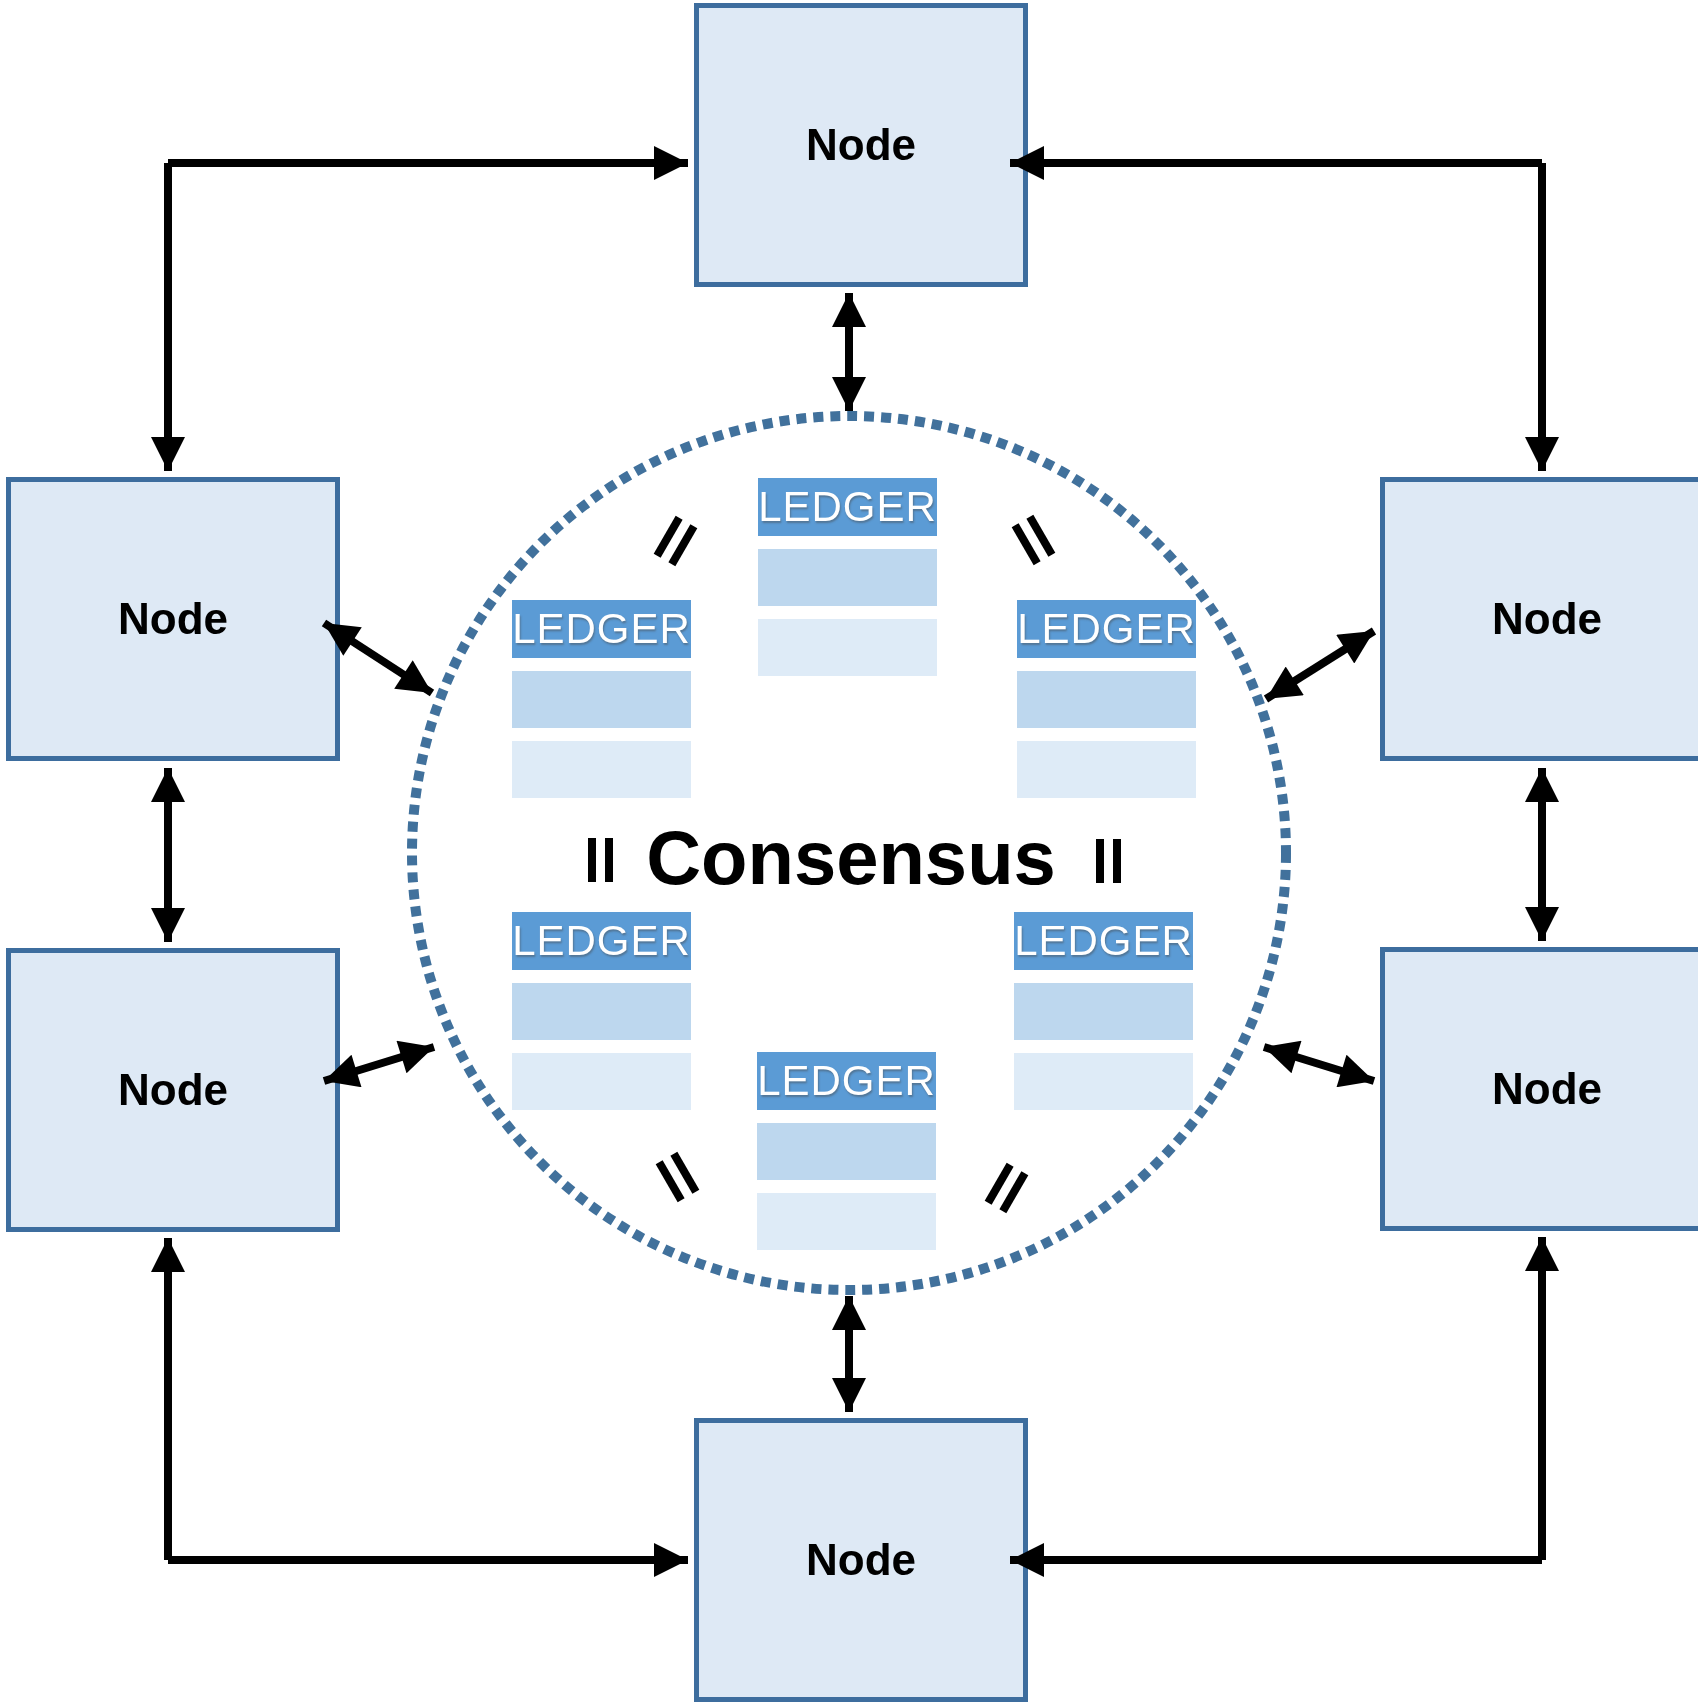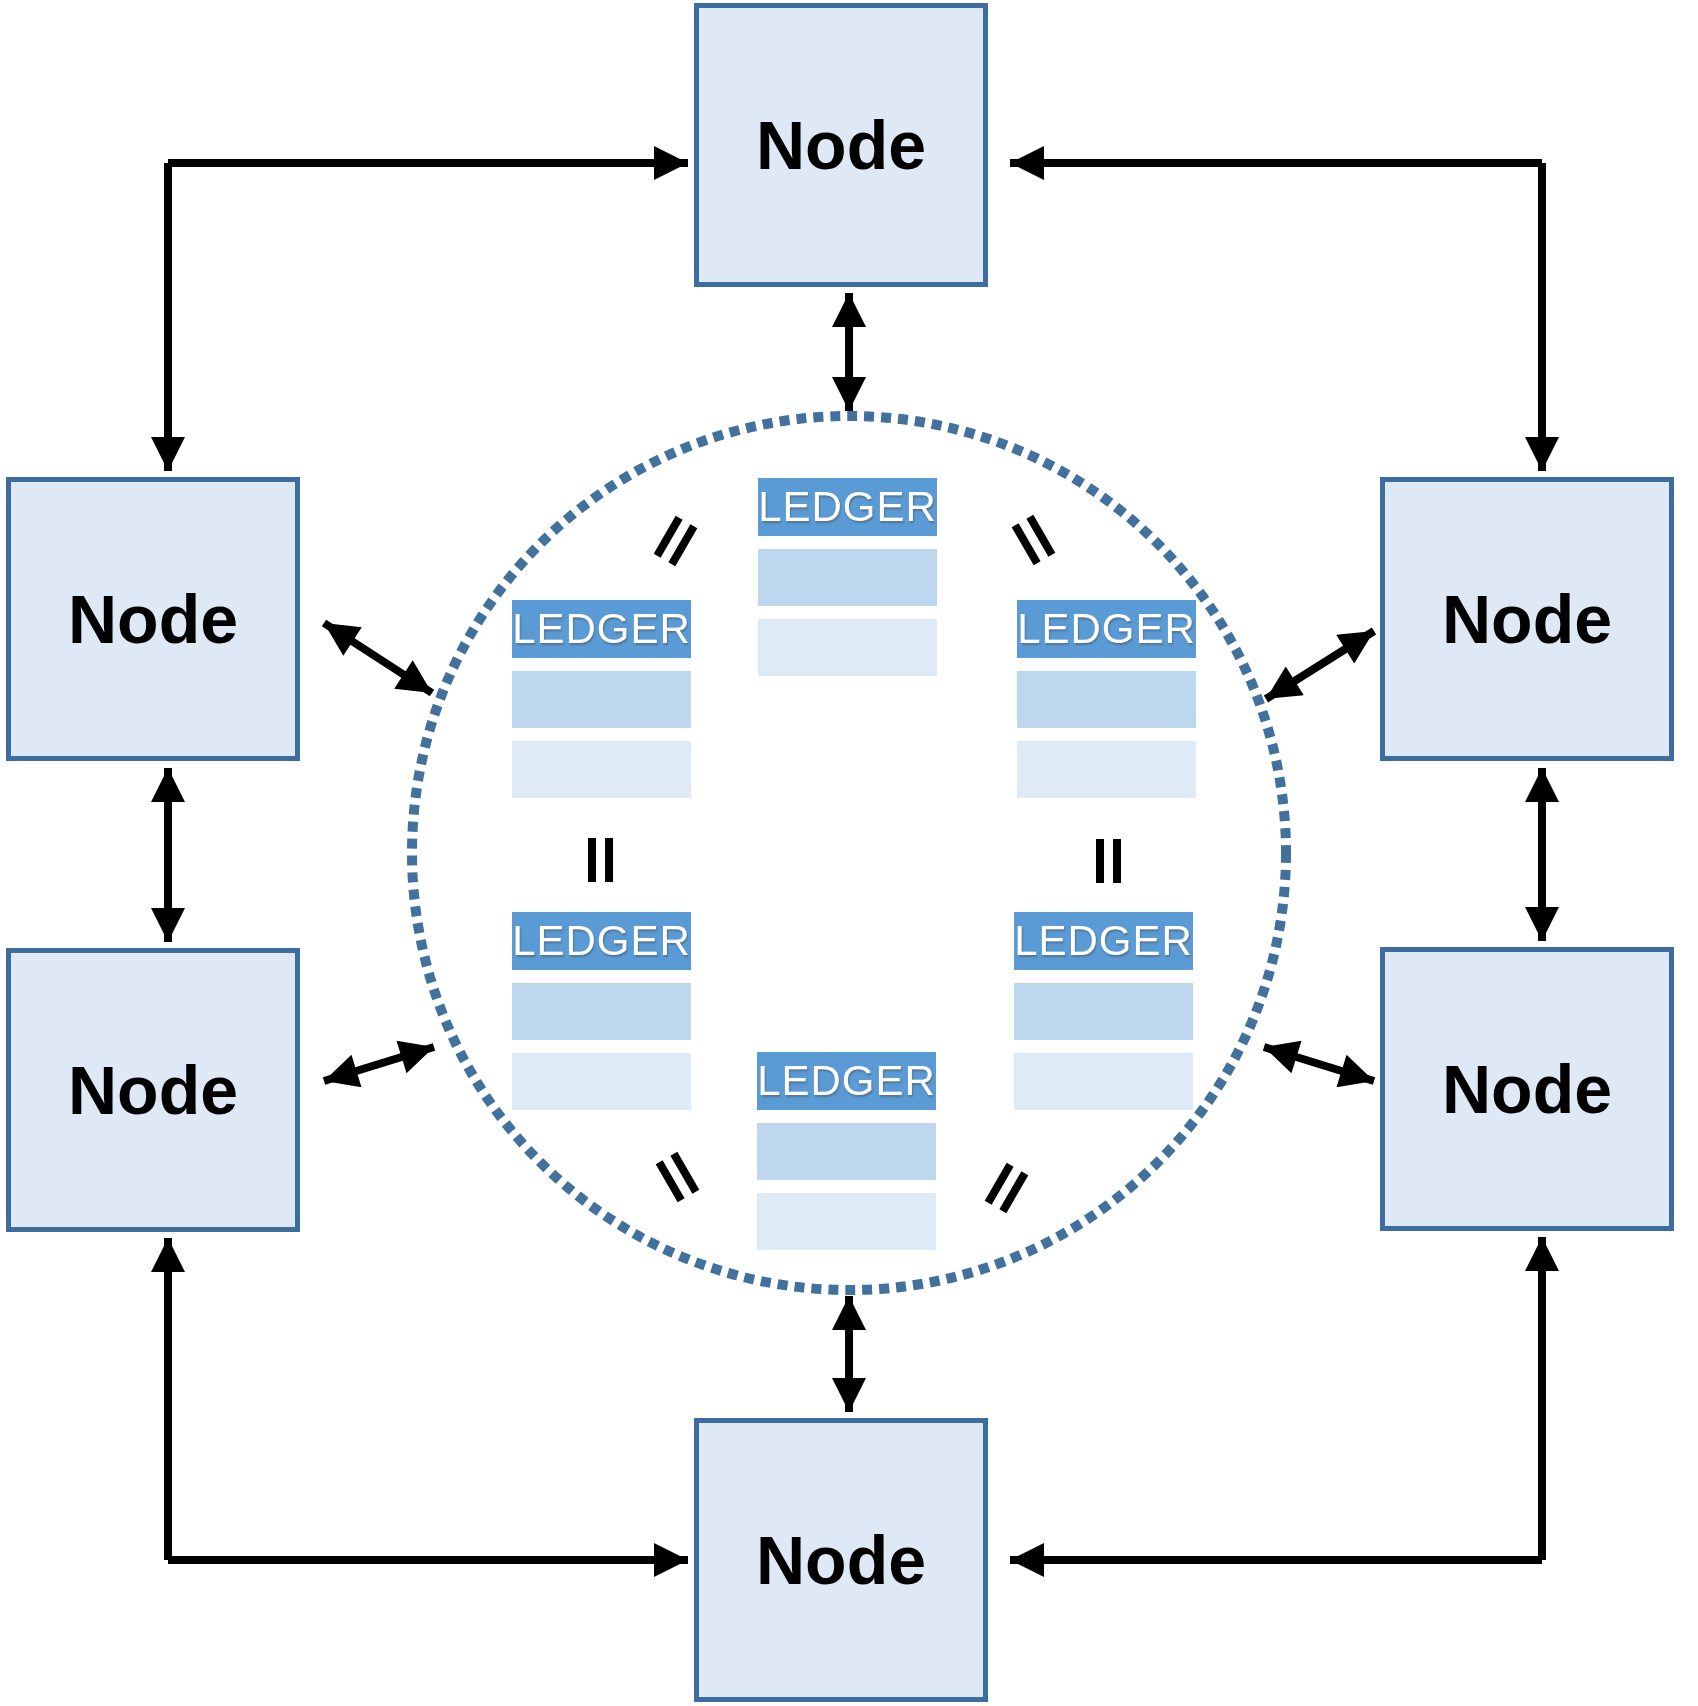--- a/index.html
+++ b/index.html
@@ -2,24 +2,24 @@
 <html style="--node_fill: #DEE9F5; --node_border: #3D6D9E; --ledger_header: #5B9BD5; --ledger_row_mid: #BDD7EE; --ledger_row_light: #DEEBF7; --ledger_title_text: #FFFFFF; --circle_dot: #41719C; --arrow: #000000; --text: #000000;"><head>
 <meta charset="utf-8">
 <style>
   html,body{margin:0;padding:0;background:#ffffff;}
   #canvas{
     position:relative;width:1698px;height:1706px;background:#ffffff;
     font-family:"Liberation Sans", sans-serif;overflow:hidden;
   }
   
   .node{
-    position:absolute;width:294px;height:284px;box-sizing:border-box;
+    position:absolute;width:334px;height:284px;box-sizing:border-box;
     background:var(--node_fill);border:5px solid var(--node_border);
     display:flex;align-items:center;justify-content:center;
-    font-size:68px;font-weight:bold;color:var(--text);z-index:1;
+    font-size:44px;font-weight:bold;color:var(--text);z-index:1;
   }
   .node-top{left:694px;top:3px;}
   .node-upper-left{left:6px;top:477px;}
   .node-lower-left{left:6px;top:948px;}
   .node-upper-right{left:1380px;top:477px;}
   .node-lower-right{left:1380px;top:947px;}
   .node-bottom{left:694px;top:1418px;}
   
   .ledger{position:absolute;width:179px;z-index:1;}
   .ledger .hdr{
@@ -105,20 +105,21 @@
     <div class="hdr">LEDGER</div>
     <div class="row mid"></div>
     <div class="row light"></div>
   </div>
   <div class="ledger ledger-bottom">
     <div class="hdr">LEDGER</div>
     <div class="row mid"></div>
     <div class="row light"></div>
   </div>
 
+  <div id="consensus">Consensus</div>
 
   <div class="eq eq-upper-left">
       <i></i>
       <i></i>
     </div>
   <div class="eq eq-upper-right">
       <i></i>
       <i></i>
     </div>
   <div class="eq eq-mid-left">

